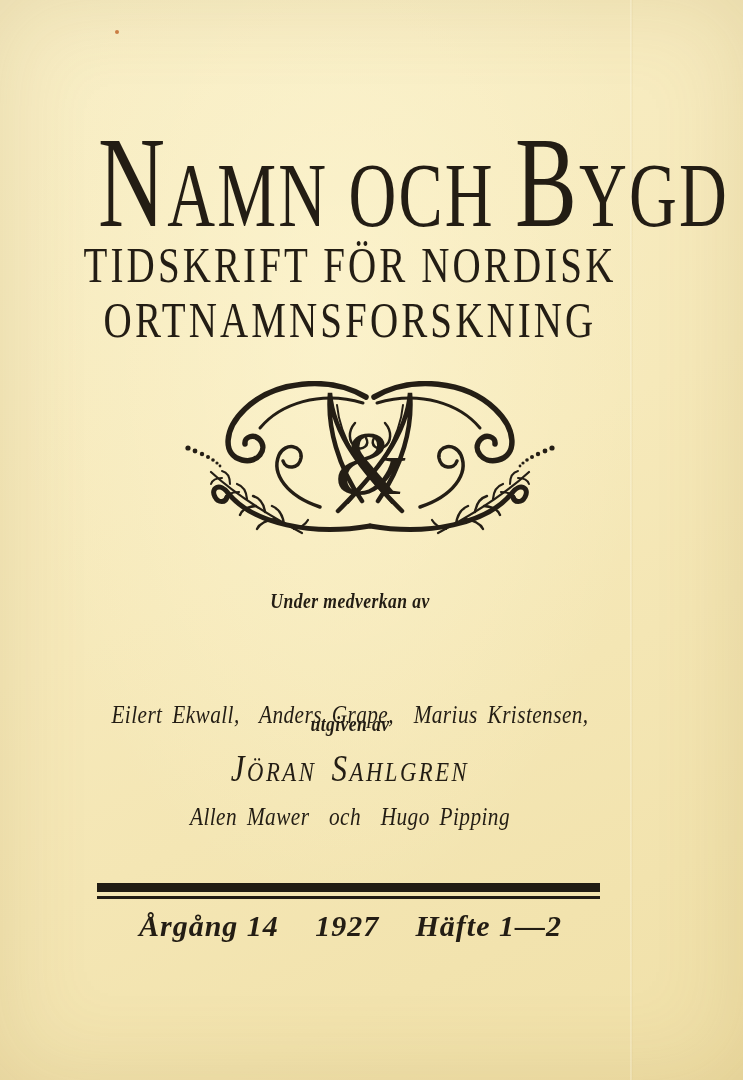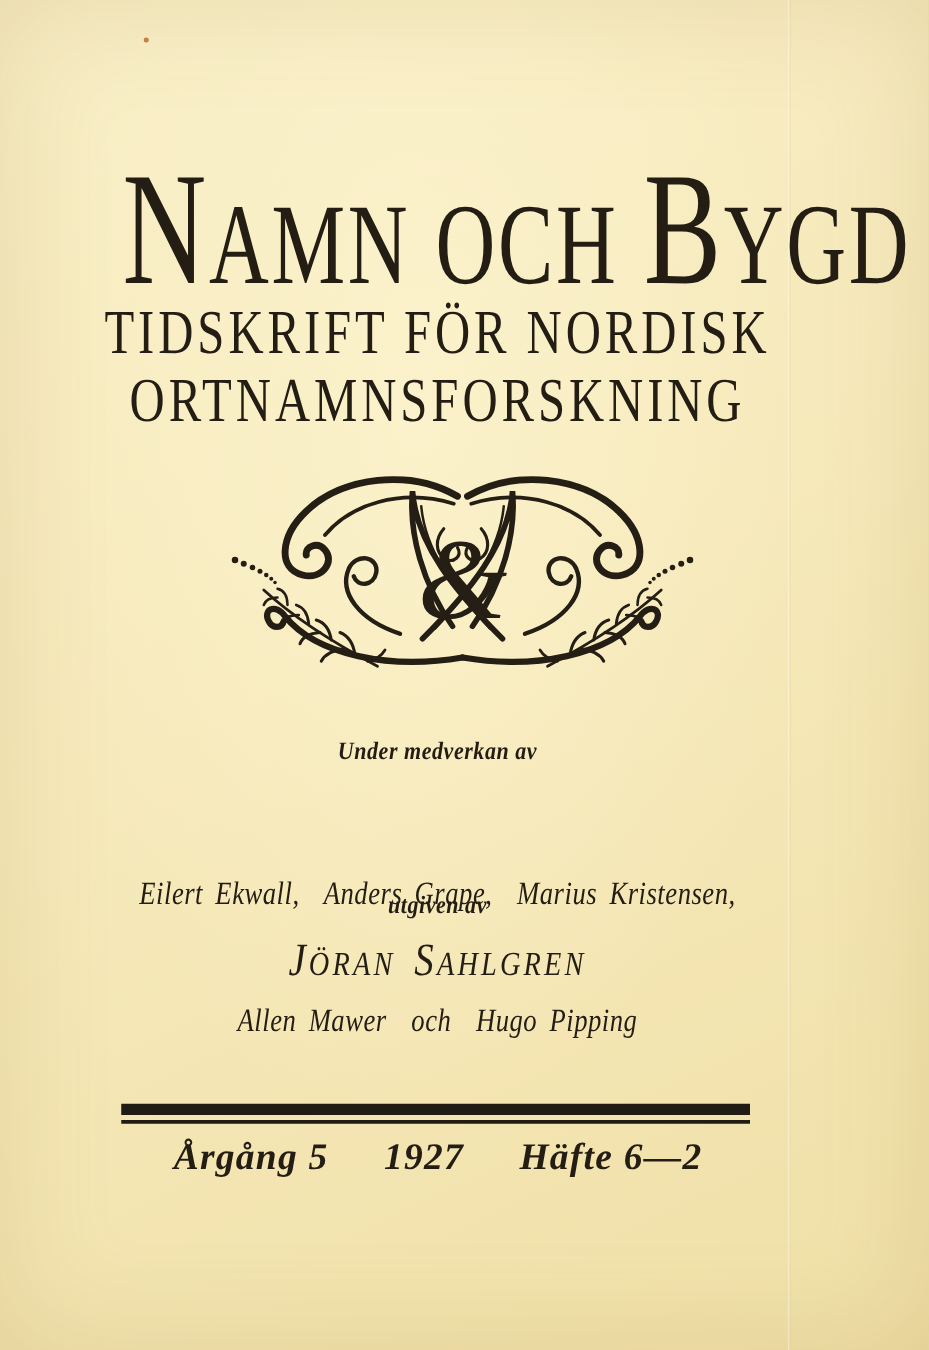--- a/index.html
+++ b/index.html
@@ -140,18 +140,18 @@
   <div class="block small-italic intro2">utgiven av</div>
 
   <div class="block publisher">
     <span class="init">J</span><span>ÖRAN</span><span class="init gap">S</span><span>AHLGREN</span>
   </div>
 
   <div class="rule rule-thick"></div>
   <div class="rule rule-thin"></div>
 
   <div class="issue-row">
-    <span>Årgång 5</span>
+    <span>Årgång 14</span>
     <span>1927</span>
-    <span>Häfte 6—2</span>
+    <span>Häfte 1—2</span>
   </div>
 
 </div>
 
 </body></html>

